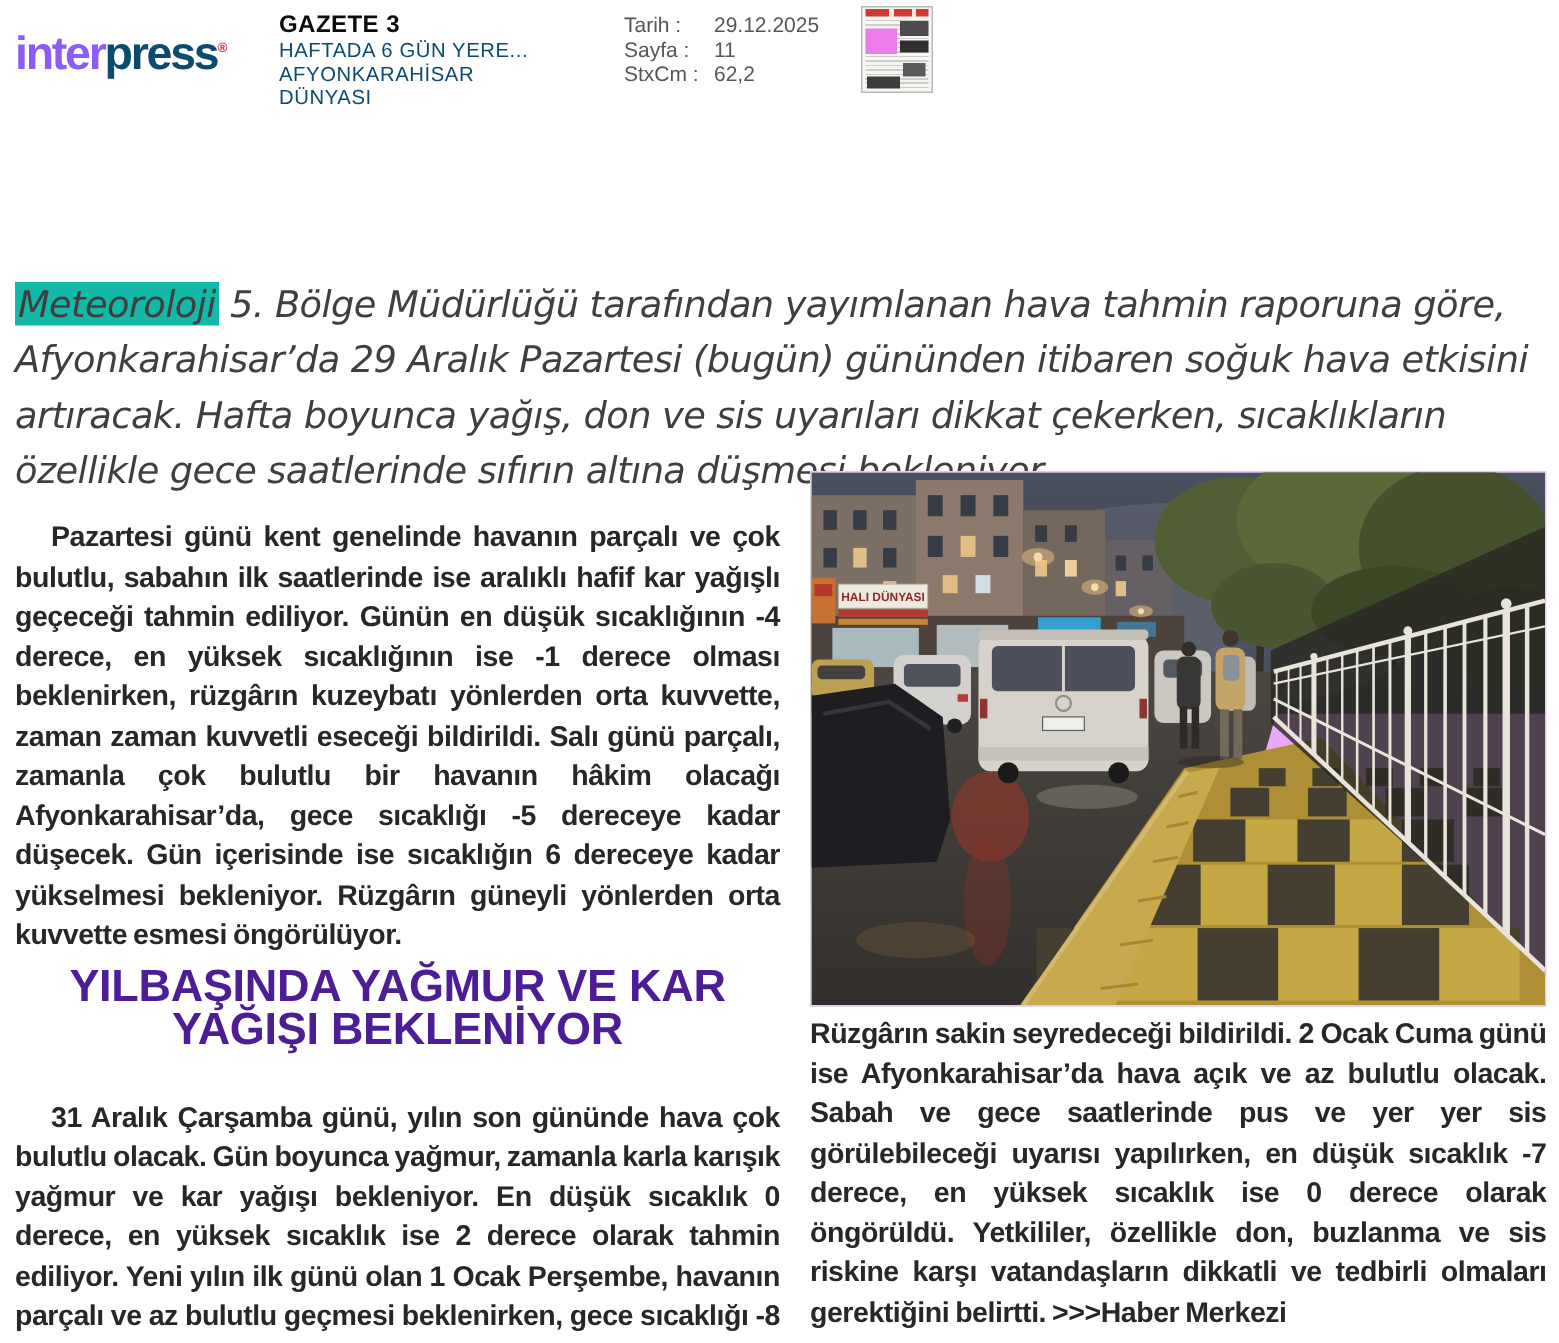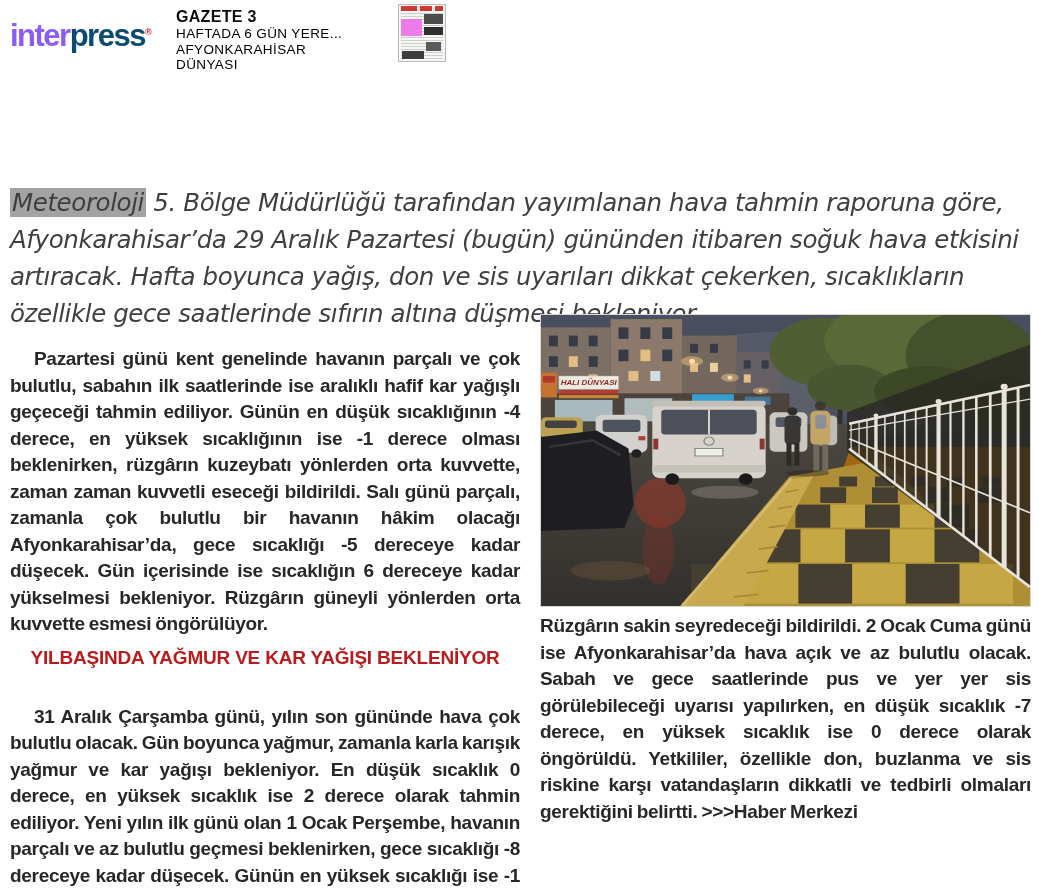--- a/index.html
+++ b/index.html
@@ -8,23 +8,23 @@
     position:relative; width:1039px; height:895px; background:#fff;
     font-family:"Liberation Sans", sans-serif; overflow:hidden; color:#262626;
   }
 
   
   .hdr { position:absolute; top:4px; left:10px; right:8px; height:64px; display:flex; }
   .logo { margin-top:14px; width:152px; font-size:31px; font-weight:bold; letter-spacing:-1.5px; white-space:nowrap; }
   .logo .lg1 { color:#8b5cf6; }
   .logo .lg2 { color:#0c4a6e; }
   .logo sup { font-size:9px; color:#d8232a; vertical-align:super; }
-  .pub { margin-left:14px; width:222px; padding-top:4px; }
+  .pub { margin-left:24px; width:222px; padding-top:4px; }
   .pub-name { font-size:16px; font-weight:bold; color:#0c0c0c; letter-spacing:.3px; }
-  .pub-line { font-size:13.5px; color:#000000; line-height:15.5px; letter-spacing:.4px; }
+  .pub-line { font-size:13.5px; color:#0c4a6e; line-height:15.5px; letter-spacing:.4px; }
   .meta { margin-left:8px; width:158px; padding-top:4px; }
   .meta-row { font-size:14px; color:#565656; line-height:16.5px; white-space:nowrap; }
   .m-label { display:inline-block; width:60px; }
   
   .thumb { position:relative; width:48px; height:58px; background:#f6f6f3; border:1px solid #b9b9b9; }
   .th-mast { position:absolute; top:1px; left:2px; right:2px; height:5px;
      background:linear-gradient(90deg,#cc3a33 0 38%,#e9e9e9 38% 46%,#cc3a33 46% 74%,#e9e9e9 74% 80%,#cc3a33 80% 100%); }
   .th-txt { position:absolute; top:8px; left:2px; right:2px; bottom:2px;
      background:repeating-linear-gradient(0deg,#c3c3c3 0 1px,transparent 1px 3px); opacity:.8; }
   .th-hl { position:absolute; top:14px; left:2px; width:21px; height:17px; background:#ee7bea; }
@@ -41,52 +41,57 @@
     transform:scaleY(1.5); transform-origin:0 0;
   }
 
   
   .lead {
     position:absolute; top:184px; left:10px; width:1021px;
     font-family:"DejaVu Sans", sans-serif; font-style:italic;
     font-size:24.5px; line-height:37px; color:#3f3f3f; letter-spacing:-.4px;
     text-align:left;
   }
-  .hl-green { background:#a3a3a3; padding:0 2px; }
+  .hl-green { background:#14b8a6; padding:0 2px; }
 
   
   .cols { position:absolute; top:314px; left:10px; right:8px; bottom:0; display:flex; gap:20px; overflow:hidden; }
   .col-left { width:510px; }
   .col-right { flex:1; display:flex; flex-direction:column; }
   .body-par {
     font-size:19px; line-height:26.5px; font-weight:bold; color:#272727;
     text-align:justify; letter-spacing:-.3px; word-spacing:-1px;margin-top:32px;
   }
   .body-par.indent { text-indent:24px; }
   .subhead {
-    margin:5px 0 4px 0; text-align:center; font-size:19px; line-height:29px;
-    font-weight:bold; color:#b91c1c; letter-spacing:-.2px;
-  }
-  .photo-frame { width:100%; height:293px; border:1px solid #d6d6d6; background:#a16207;font-style:italic; }
+    margin:5px 0 4px 0; text-align:center; font-size:30px; line-height:29px;
+    font-weight:bold; color:#4c1d95; letter-spacing:-.2px;
+  }
+  .photo-frame { width:100%; height:357px; border:1px solid #d6d6d6; background:#f0abfc; }
   .photo-frame svg { display:block; width:100%; height:100%; }
   .caption { margin-top:6px; }
   .byline { font-weight:bold; }
 </style>
 </head>
 <body>
 
 <div class="page">
 
   <div class="hdr">
     <div class="logo"><span class="lg1">inter</span><span class="lg2">press</span><sup>®</sup></div>
     <div class="pub">
       <div class="pub-name">GAZETE 3</div>
       <div class="pub-line">HAFTADA 6 GÜN YERE...</div>
       <div class="pub-line">AFYONKARAHİSAR</div>
       <div class="pub-line">DÜNYASI</div>
+    </div>
+    <div class="meta">
+      <div class="meta-row"><span class="m-label">Tarih :</span><span>29.12.2025</span></div>
+      <div class="meta-row"><span class="m-label">Sayfa :</span><span>11</span></div>
+      <div class="meta-row"><span class="m-label">StxCm :</span><span>62,2</span></div>
     </div>
     <div class="thumb">
       <div class="th-mast"></div>
       <div class="th-txt"></div>
       <div class="th-b1"></div>
       <div class="th-b2"></div>
       <div class="th-b3"></div>
       <div class="th-b4"></div>
       <div class="th-hl"></div>
     </div>

